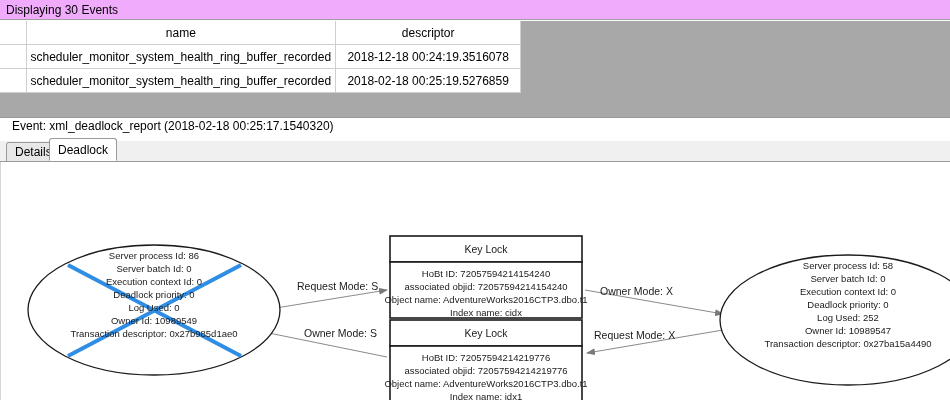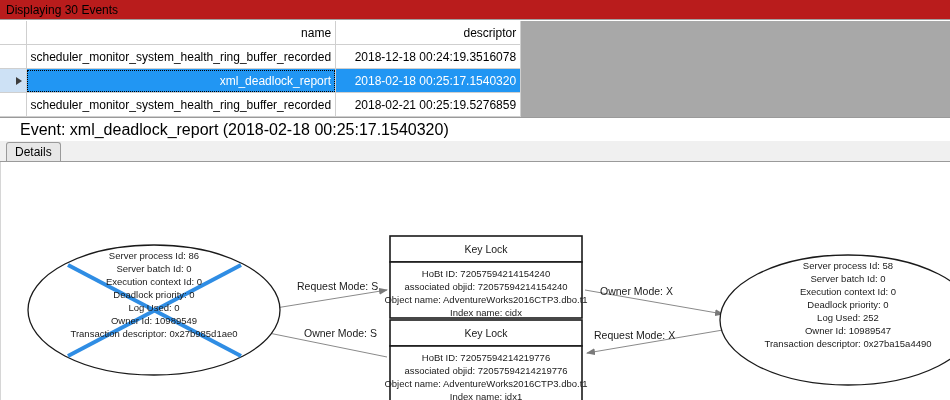--- a/index.html
+++ b/index.html
@@ -13,21 +13,21 @@
     color: #000000;
     overflow: hidden;
     position: relative;
   }
 
   
   .banner {
     position: absolute;
     left: 0; top: 0;
     width: 950px; height: 20px;
-    background: #b91c1c;
+    background: #f0abfc;
     border-bottom: 1px solid #a0a0a0;
     box-sizing: border-box;
     display: flex; align-items: center;
     padding-left: 6px;
     font-size: 12px;
   }
 
   
   .grid-wrap {
     position: absolute;
@@ -46,21 +46,21 @@
   }
   table.grid col.c-sel { width: 26px; }
   table.grid col.c-name { width: 280px; }
   table.grid col.c-ts { width: 185px; }
 
   table.grid th, table.grid td {
     border-right: 1px solid #cfcfcf;
     border-bottom: 1px solid #cfcfcf;
     padding: 0 4px;
     height: 23px;
-    text-align: right;
+    text-align: center;
     font-weight: normal;
     white-space: nowrap;
     overflow: hidden;
     vertical-align: middle;
   }
   table.grid th { background: #ffffff; }
   table.grid tr.hdr th.sel-hdr { background: #ffffff; }
 
   td.sel-cell {
     background: #ffffff;
@@ -84,25 +84,25 @@
   tr.selected td.data.focus-cell {
     outline: 1px dotted #000000;
     outline-offset: -2px;
   }
 
   
   .event-caption {
     position: absolute;
     left: 0; top: 119px;
     width: 950px; height: 20px;
-    display: flex; align-items: flex-end;
-    padding-left: 20px;
-    box-sizing: border-box;
-    background: #ffffff;
-    font-size: 16px;
+    display: flex; align-items: flex-start;
+    padding-left: 12px;
+    box-sizing: border-box;
+    background: #ffffff;
+    font-size: 12px;
   }
 
   
   .tabstrip {
     position: absolute;
     left: 0; top: 141px;
     width: 950px; height: 21px;
     background: #f0f0f0;
     border-bottom: 1px solid #9a9a9a;
     box-sizing: border-box;
@@ -179,42 +179,36 @@
         <th>name</th>
         <th>descriptor</th>
       </tr>
     </thead>
     <tbody>
       <tr>
         <td class="sel-cell"></td>
         <td class="data">scheduler_monitor_system_health_ring_buffer_recorded</td>
         <td class="data">2018-12-18 00:24:19.3516078</td>
       </tr>
-      <tr class="selected current">
-        <td class="sel-cell">
-          <span class="row-arrow"></span>
-        </td>
-        <td class="data focus-cell">xml_deadlock_report</td>
-        <td class="data">2018-02-18 00:25:17.1540320</td>
-      </tr>
       <tr>
         <td class="sel-cell"></td>
         <td class="data">scheduler_monitor_system_health_ring_buffer_recorded</td>
-        <td class="data">2018-02-21 00:25:19.5276859</td>
+        <td class="data">2018-02-18 00:25:19.5276859</td>
       </tr>
     </tbody>
   </table>
 </div>
 
 <div class="event-caption">
   <span>Event: xml_deadlock_report (2018-02-18 00:25:17.1540320)</span>
 </div>
 
 <div class="tabstrip">
   <div class="tab t1">Details</div>
+  <div class="tab t2">Deadlock</div>
 </div>
 
 <div class="canvas">
 <svg width="949" height="238" viewBox="0 0 949 238" xmlns="http://www.w3.org/2000/svg">
 
   <defs>
     <marker id="arrow" markerWidth="9" markerHeight="7" refX="8" refY="3.5" orient="auto" markerUnits="userSpaceOnUse">
       <path d="M0,0 L9,3.5 L0,7 z" fill="#7a7a7a"></path>
     </marker>
   </defs>

